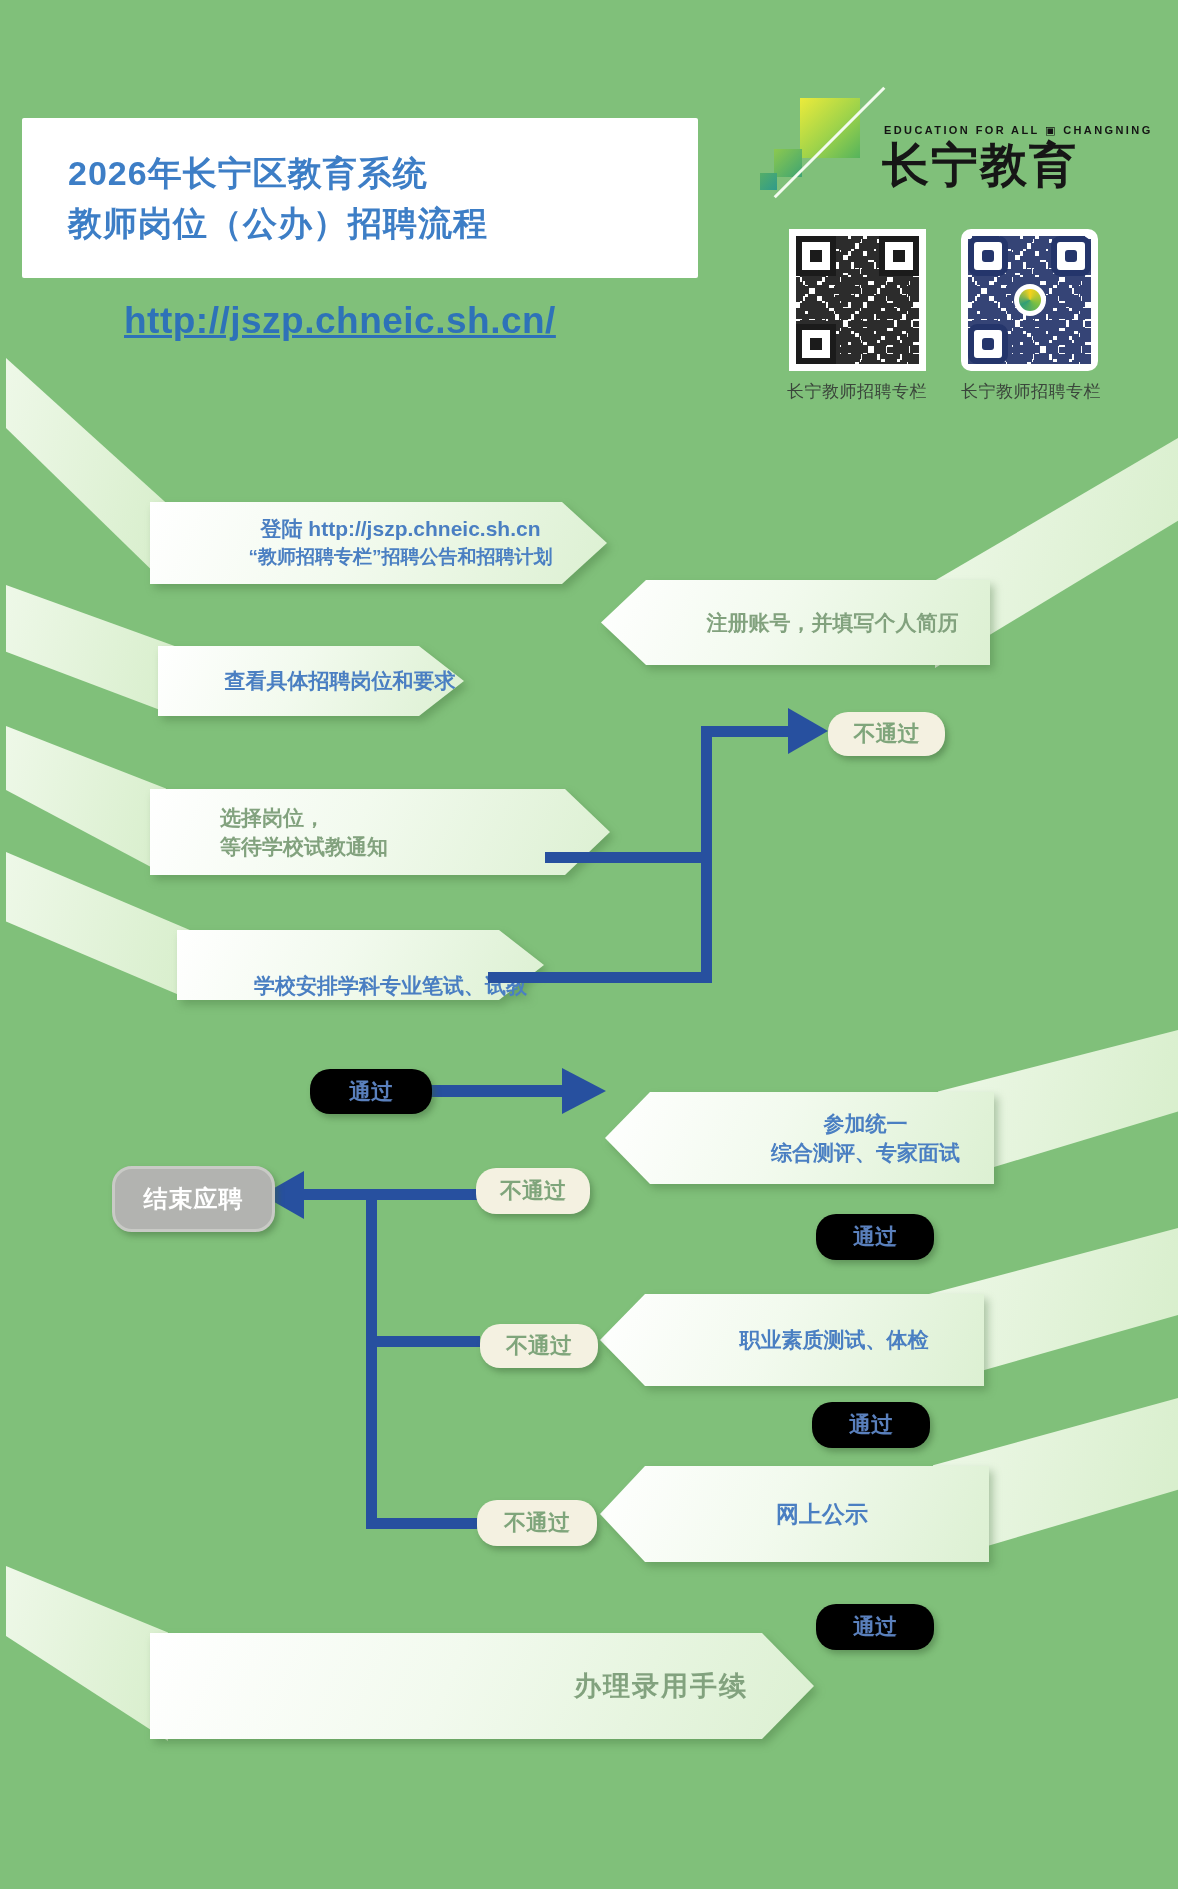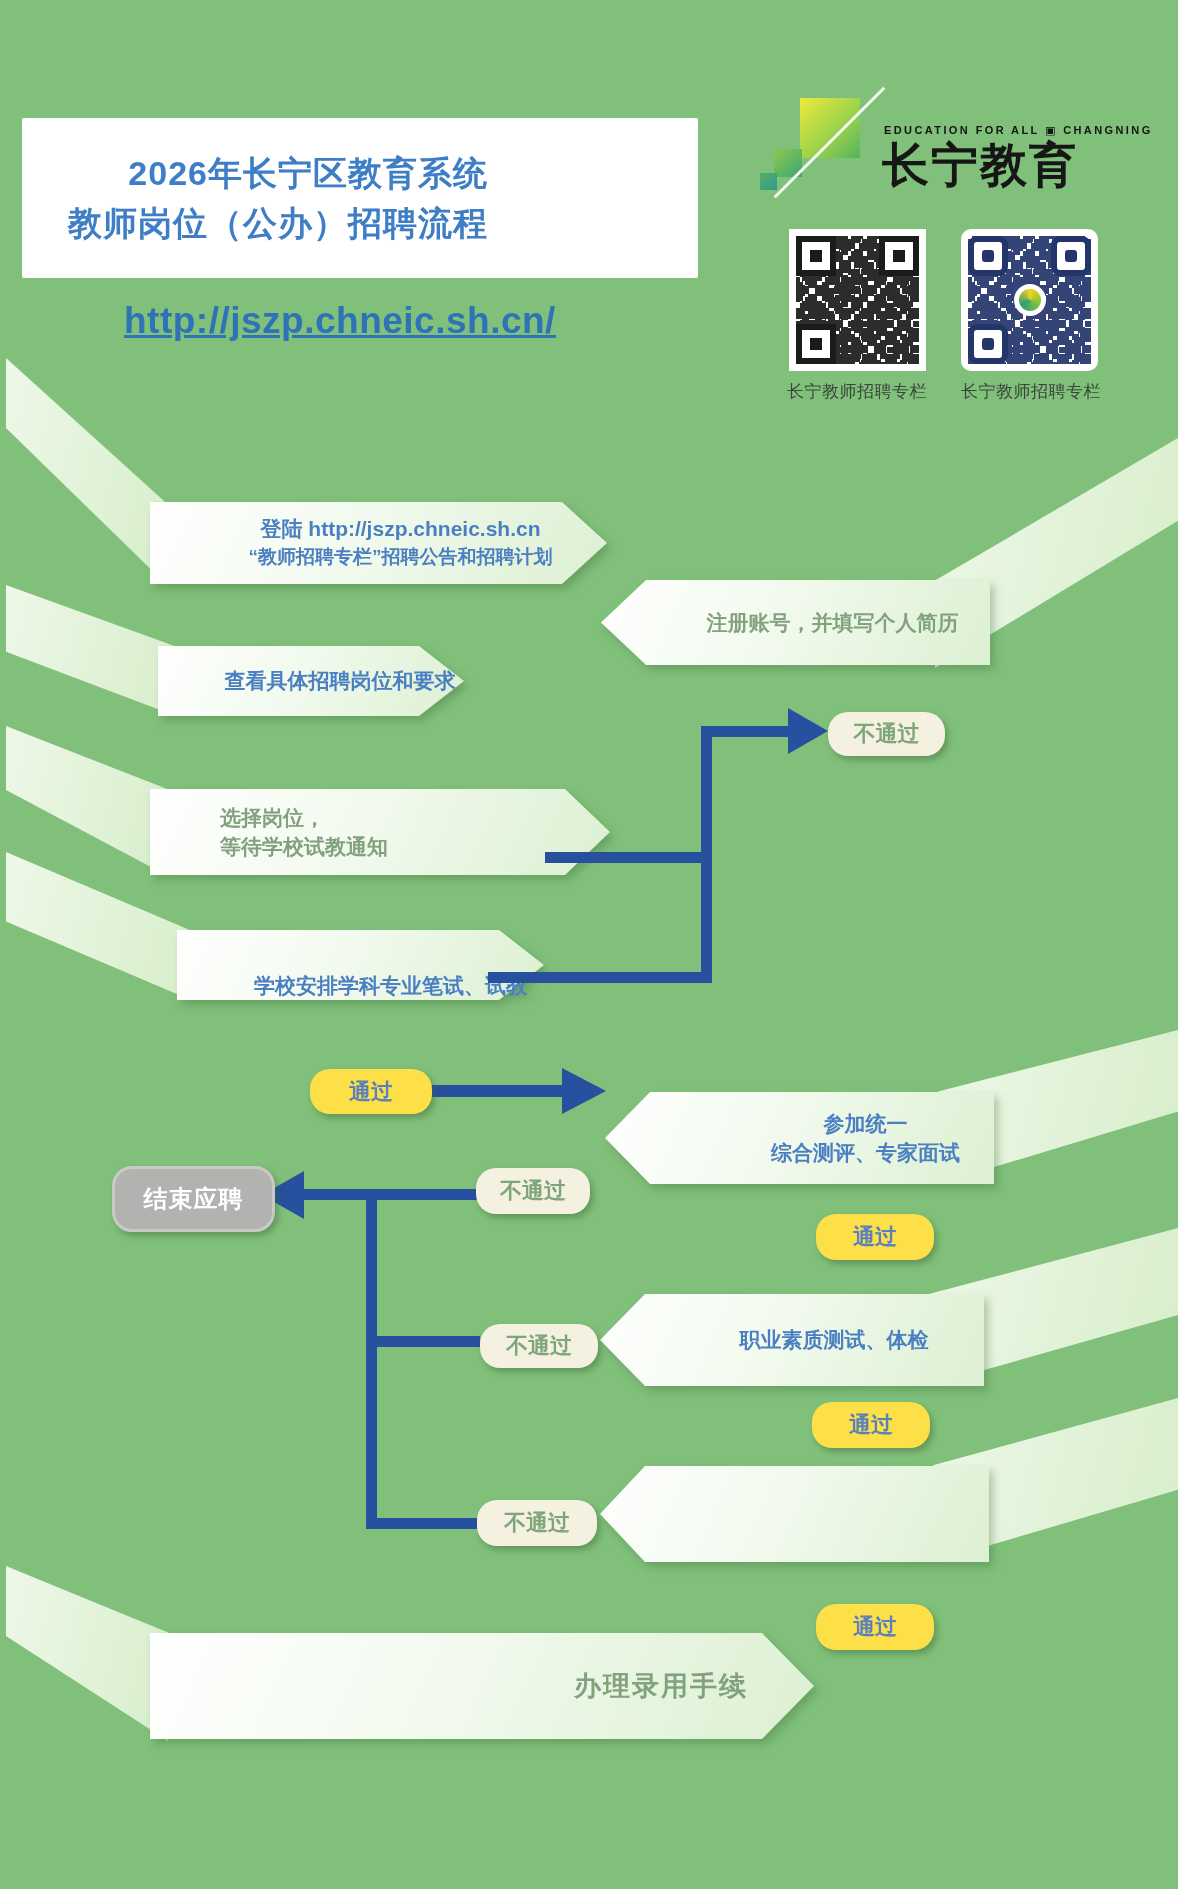--- a/index.html
+++ b/index.html
@@ -3,21 +3,21 @@
 <meta charset="utf-8">
 <style>
   html,body{margin:0;padding:0;background:#6aa968;}
   .poster{
     position:relative;width:1178px;height:1889px;margin:0 auto;
     background:#80c07a;overflow:hidden;
     font-family:"Liberation Sans","DejaVu Sans",sans-serif;
   }
   
   .title-box{position:absolute;left:22px;top:118px;width:676px;height:160px;background:#ffffff;border-radius:2px;}
-  .title-text{position:absolute;left:46px;top:30px;font-size:34px;font-weight:bold;color:#3d7ec6;line-height:50px;letter-spacing:1px;text-align:right;}
+  .title-text{position:absolute;left:46px;top:30px;font-size:34px;font-weight:bold;color:#3d7ec6;line-height:50px;letter-spacing:1px;}
   .url-text{position:absolute;left:124px;top:300px;font-size:37px;font-weight:bold;color:#2e72b8;letter-spacing:.5px;text-decoration:underline;}
   
   .logo-mark{position:absolute;left:760px;top:93px;width:110px;height:100px;}
   .logo-sq{position:absolute;}
   .sq1{left:40px;top:5px;width:60px;height:60px;background:linear-gradient(135deg,#eceb3b 0%,#9ed34a 55%,#55b35c 100%);}
   .sq2{left:14px;top:56px;width:28px;height:28px;background:linear-gradient(135deg,#8cc94f,#3fa472);}
   .sq3{left:0px;top:80px;width:17px;height:17px;background:linear-gradient(135deg,#55ae68,#2f9b8b);}
   .logo-diag{position:absolute;left:-8px;top:48px;width:155px;height:3px;background:#f3fbef;transform:rotate(-45deg);}
   .logo-tagline{position:absolute;left:884px;top:124px;font-size:11px;font-weight:bold;letter-spacing:2.4px;color:#141414;white-space:nowrap;}
   .logo-name{position:absolute;left:882px;top:134px;font-size:47px;font-weight:bold;color:#161616;letter-spacing:2px;}
@@ -49,21 +49,21 @@
   .banner .txt{position:relative;z-index:2;font-weight:bold;}
   .t-blue{color:#4a7fc2;text-align:center;} .t-green{color:#82a27e;}
   
   .line{position:absolute;background:#27509f;z-index:3;}
   .ar{position:absolute;width:0;height:0;z-index:3;}
   .ar-right{border-top:23px solid transparent;border-bottom:23px solid transparent;border-left:40px solid #27509f;}
   .ar-left{border-top:24px solid transparent;border-bottom:24px solid transparent;border-right:42px solid #27509f;}
   
   .pill{position:absolute;z-index:4;display:flex;align-items:center;justify-content:center;border-radius:20px;font-weight:bold;box-shadow:3px 4px 6px rgba(60,100,55,.45);}
   .pill.fail{background:#f4f1e1;color:#7fa57b;font-size:22px;}
-  .pill.pass{background:#fde047;color:#5a80bd;font-size:22px;}
+  .pill.pass{background:#000000;color:#5a80bd;font-size:22px;}
   .pill.end{background:#b2b3b0;color:#ffffff;font-size:24px;border:3px solid #c9cac6;letter-spacing:1px;}
 </style>
 </head>
 <body>
 
 <div class="poster">
 
   <div class="title-box">
     <div class="title-text">
       <div>2026年长宁区教育系统</div>
@@ -149,20 +149,21 @@
     </div>
   </div>
 
   <div class="banner point-left" style="left:600px;top:1294px;width:340px;height:92px;">
     <div class="shape"></div>
     <div class="txt t-blue" style="text-align:center;font-size:21px;padding-left:40px;">职业素质测试、体检</div>
   </div>
 
   <div class="banner point-left" style="left:600px;top:1466px;width:345px;height:96px;">
     <div class="shape"></div>
+    <div class="txt t-blue" style="text-align:center;font-size:23px;padding-right:34px;padding-left:45px;">网上公示</div>
   </div>
 
   <div class="banner point-right" style="left:150px;top:1633px;width:620px;height:106px;">
     <div class="shape" style="clip-path:polygon(0 0, calc(100% - 52px) 0, 100% 50%, calc(100% - 52px) 100%, 0 100%);"></div>
     <div class="txt t-green" style="text-align:right;font-size:27px;padding-right:66px;letter-spacing:2px;">办理录用手续</div>
   </div>
 
   <div class="line" style="left:701px;top:726px;width:11px;height:257px;"></div>
   <div class="line" style="left:701px;top:726px;width:90px;height:11px;"></div>
   <div class="ar ar-right" style="left:788px;top:708px;"></div>

